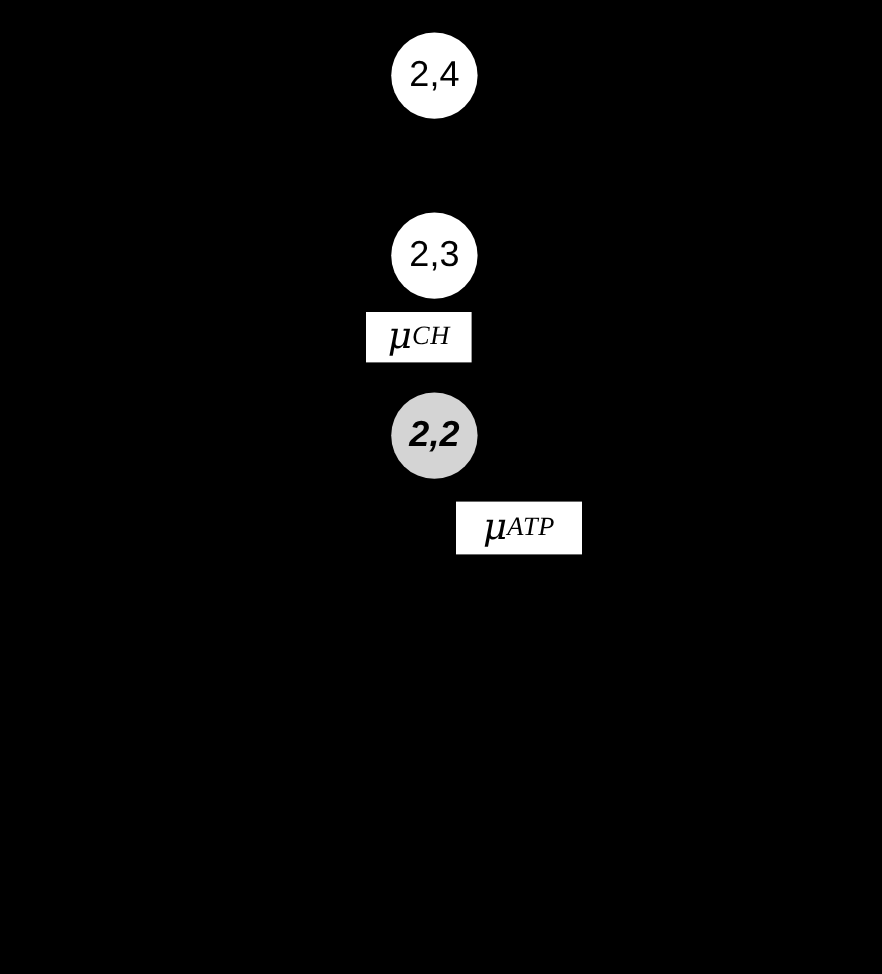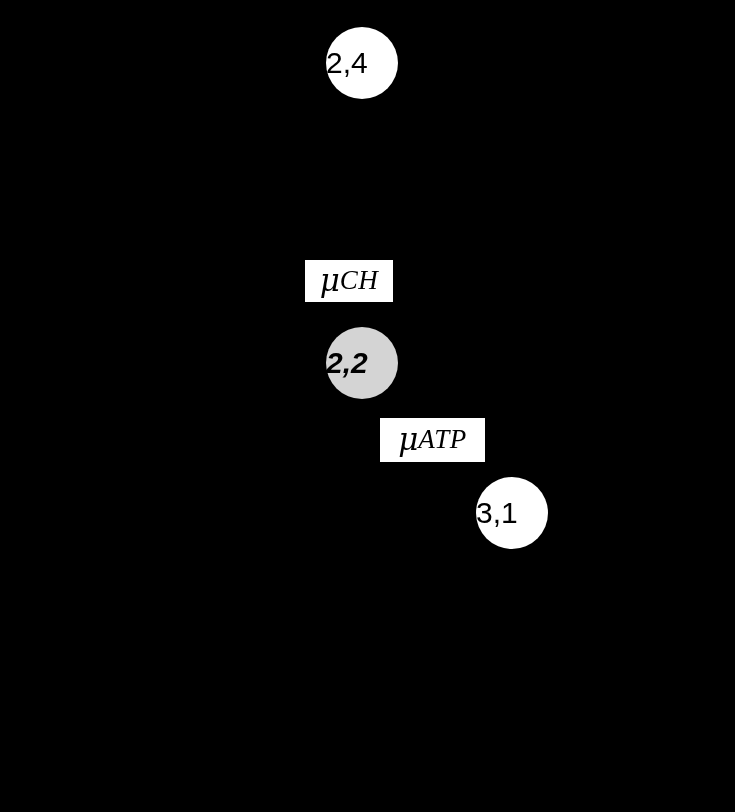--- a/index.html
+++ b/index.html
@@ -15,20 +15,21 @@
     overflow: hidden;
     font-family: "Liberation Sans", sans-serif;
   }
   .node {
     position: absolute;
     border-radius: 50%;
     background: #ffffff;
     color: #000000;
     display: flex;
     align-items: center;
+    justify-content: center;
     box-sizing: border-box;
     line-height: 1;
     user-select: none;
   }
   .node-label {
     font-family: "Liberation Sans", sans-serif;
     font-size: 30px;
     color: #000000;
     letter-spacing: 0px;
   }
@@ -53,21 +54,21 @@
     font-size: 31px;
     padding: 2px 6px 4px 6px;
     box-sizing: border-box;
     white-space: nowrap;
     line-height: 1.05;
     display: flex;
     align-items: center;
     justify-content: center;
   }
   .edge-label .sub {
-    font-size: 27px;
+    font-size: 22px;
     vertical-align: -0.22em;
     font-style: italic;
     letter-spacing: 0.5px;
     text-align: center;
   }
   .mu {
     font-family: "DejaVu Serif", serif;
     font-style: italic;
   }
 </style>
@@ -79,28 +80,28 @@
   <div class="edge" style="left:362px; top:96px; width:84px; height:3px; transform: rotate(90deg);"></div>
 
   <div class="edge" style="left:362px; top:246px; width:84px; height:3px; transform: rotate(90deg);"></div>
 
   <div class="edge" style="left:388px; top:389px; width:120px; height:3px; transform: rotate(45deg);"></div>
 
   <div class="node" style="left:326px; top:27px; width:72px; height:72px;">
     <span class="node-label">2,4</span>
   </div>
 
+  <div class="node" style="left:326px; top:177px; width:72px; height:72px;">
+    <span class="node-label">2,3</span>
+  </div>
 
   <div class="node highlight" style="left:326px; top:327px; width:72px; height:72px;">
     <span class="node-label">2,2</span>
   </div>
 
-  <div class="node" style="left:476px; top:477px; width:72px; height:72px;">
-    <span class="node-label">3,1</span>
-  </div>
 
   <div class="edge-label" style="left:305px; top:260px; width:88px; height:42px;">
     <span class="mu">μ</span>
       <span class="sub">CH</span>
   </div>
 
   <div class="edge-label" style="left:380px; top:418px; width:105px; height:44px;">
     <span class="mu">μ</span>
       <span class="sub">ATP</span>
   </div>

